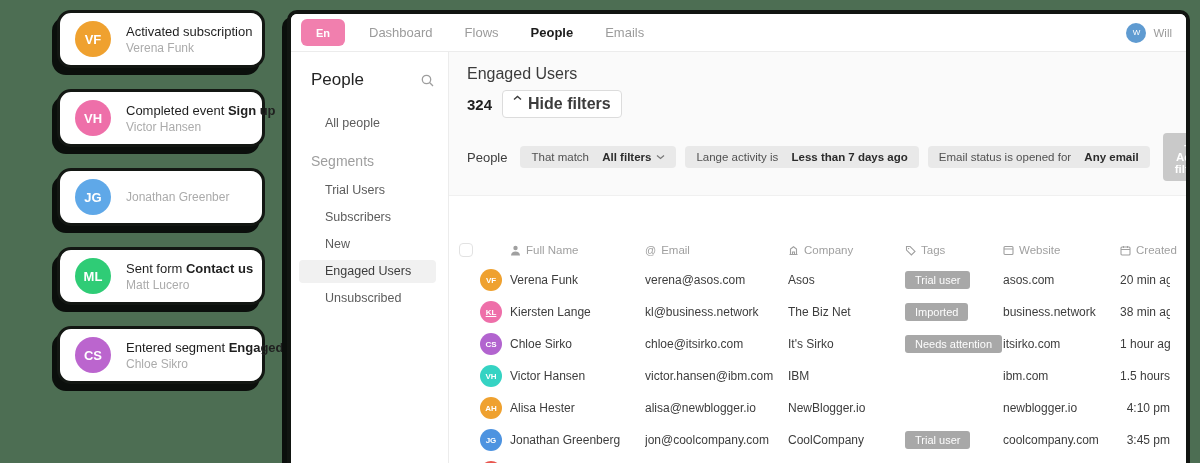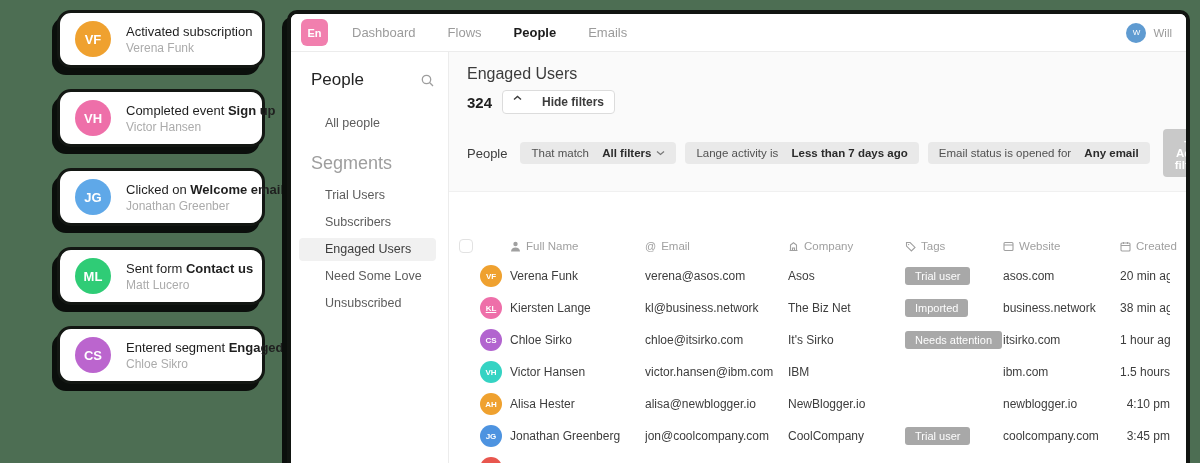--- a/index.html
+++ b/index.html
@@ -16,50 +16,50 @@
   .card-title { font-size:13px; color:#1f1f1f; line-height:17px; white-space:nowrap; }
   .card-title b { font-weight:bold; }
   .card-name { font-size:12px; color:#ababab; line-height:16px; }
 
   
   .app-window { position:absolute; left:287px; top:10px; width:903px; height:470px; background:#fff;
                 border:4px solid #111511; border-radius:10px; box-shadow:-5px 7px 0 #0b0f0c; overflow:hidden;
                 display:flex; flex-direction:column; }
   .navbar { height:38px; flex:0 0 38px; display:flex; align-items:center; padding:0 14px 0 10px;
             border-bottom:1px solid #ececec; background:#fff; }
-  .logo { width:27px; height:27px; border-radius:6px; background:#f17fae; color:#fff; font-size:11px; font-weight:bold;
+  .logo { width:44px; height:27px; border-radius:6px; background:#f17fae; color:#fff; font-size:11px; font-weight:bold;
           display:flex; align-items:center; justify-content:center; cursor:pointer; }
   .nav-items { display:flex; gap:32px; margin-left:24px; }
   .nav-item { font-size:13px; color:#9b9b9b; cursor:pointer; }
   .nav-item.active { color:#1c1c1c; font-weight:600; }
   .nav-user { margin-left:auto; display:flex; align-items:center; gap:7px; cursor:pointer; }
   .nav-avatar { width:20px; height:20px; border-radius:50%; background:#5f9bd1; color:#fff; font-size:8px;
                 display:flex; align-items:center; justify-content:center; }
   .nav-username { font-size:11.5px; color:#9b9b9b; }
 
   .window-body { flex:1; display:flex; min-height:0; }
 
   
   .sidebar { width:158px; flex:0 0 158px; border-right:1px solid #ececec; padding:18px 0 0 8px; background:#fff; }
   .sidebar-head { display:flex; align-items:center; justify-content:space-between; padding:0 14px 0 12px; margin-bottom:22px; }
   .sidebar-title { font-size:17px; font-weight:500; color:#242424; }
   .side-item { font-size:12.5px; color:#5c5c5c; padding:4px 8px 4px 26px; line-height:15px; border-radius:4px;
                margin-right:12px; cursor:pointer; white-space:nowrap; }
   .side-item.active { background:#f1f1f1; color:#3d3d3d; }
-  .side-section { font-size:18px; color:#9e9e9e; padding:4px 8px 4px 12px; margin:14px 0 6px; }
+  .side-section { font-size:14px; color:#9e9e9e; padding:4px 8px 4px 12px; margin:14px 0 6px; }
   .side-group .side-item { margin-bottom:4px; }
 
   
   .main { flex:1; display:flex; flex-direction:column; min-width:0; background:#fff; }
   .main-header { background:#fafafa; border-bottom:1px solid #f0f0f0; padding:13px 18px 14px; }
   .page-title { font-size:16px; color:#3b3b3b; }
   .count-row { display:flex; align-items:center; gap:10px; margin-top:7px; }
   .count { font-size:15px; font-weight:bold; color:#1f1f1f; }
-  .hide-filters { display:flex; align-items:flex-start; gap:20px; background:#fff; border:1px solid #dcdcdc;
-                  border-radius:4px; padding:4px 10px; font-size:12px; font-weight:bold; color:#3c3c3c;
+  .hide-filters { display:flex; align-items:flex-start; gap:6px; background:#fff; border:1px solid #dcdcdc;
+                  border-radius:4px; padding:4px 10px; font-size:16px; font-weight:bold; color:#3c3c3c;
                   font-family:inherit; cursor:pointer; }
   .filter-row { display:flex; align-items:center; gap:9px; margin-top:15px; }
   .filter-people-label { font-size:13px; color:#3d3d3d; margin-right:4px; }
   .pill { display:flex; align-items:center; gap:5px; background:#e9e9e9; border-radius:4px; padding:5px 11px;
           font-size:11.5px; color:#515151; cursor:pointer; white-space:nowrap; }
   .pill b { color:#2b2b2b; }
   .add-filter { margin-left:4px; background:#c9c9c9; color:#fff; border:none; border-radius:4px; padding:6px 12px;
                 font-size:11.5px; font-weight:bold; font-family:inherit; cursor:pointer; }
 
   
@@ -100,21 +100,20 @@
       <div class="card-text">
         <div class="card-title"><span>Completed event</span> <b>Sign up</b></div>
         <div class="card-name">Victor Hansen</div>
       </div>
     </div>
     <div class="card">
       <div class="card-avatar" style="background-color: rgb(95, 168, 232);">
           <span>JG</span>
         </div>
       <div class="card-text">
-        <div class="card-title"><span>Clicked on</span> <b>Welcome email</b></div>
         <div class="card-name">Jonathan Greenber</div>
       </div>
     </div>
     <div class="card">
       <div class="card-avatar" style="background-color: rgb(47, 204, 118);">
           <span>ML</span>
         </div>
       <div class="card-text">
         <div class="card-title"><span>Sent form</span> <b>Contact us</b></div>
         <div class="card-name">Matt Lucero</div>
@@ -157,22 +156,22 @@
                 <circle cx="5.5" cy="5.5" r="4.2"></circle>
                 <line x1="8.8" y1="8.8" x2="12" y2="12"></line>
               </svg>
           </span>
         </div>
         <div class="side-item">All people</div>
         <div class="side-section">Segments</div>
         <div class="side-group">
           <div class="side-item">Trial Users</div>
           <div class="side-item">Subscribers</div>
+          <div class="side-item">New</div>
           <div class="side-item active">Engaged Users</div>
-          <div class="side-item">Need Some Love</div>
           <div class="side-item">Unsubscribed</div>
         </div>
       </aside>
 
       <section class="main">
 
         <div class="main-header">
           <div class="page-title">Engaged Users</div>
           <div class="count-row">
             <span class="count">324</span>

